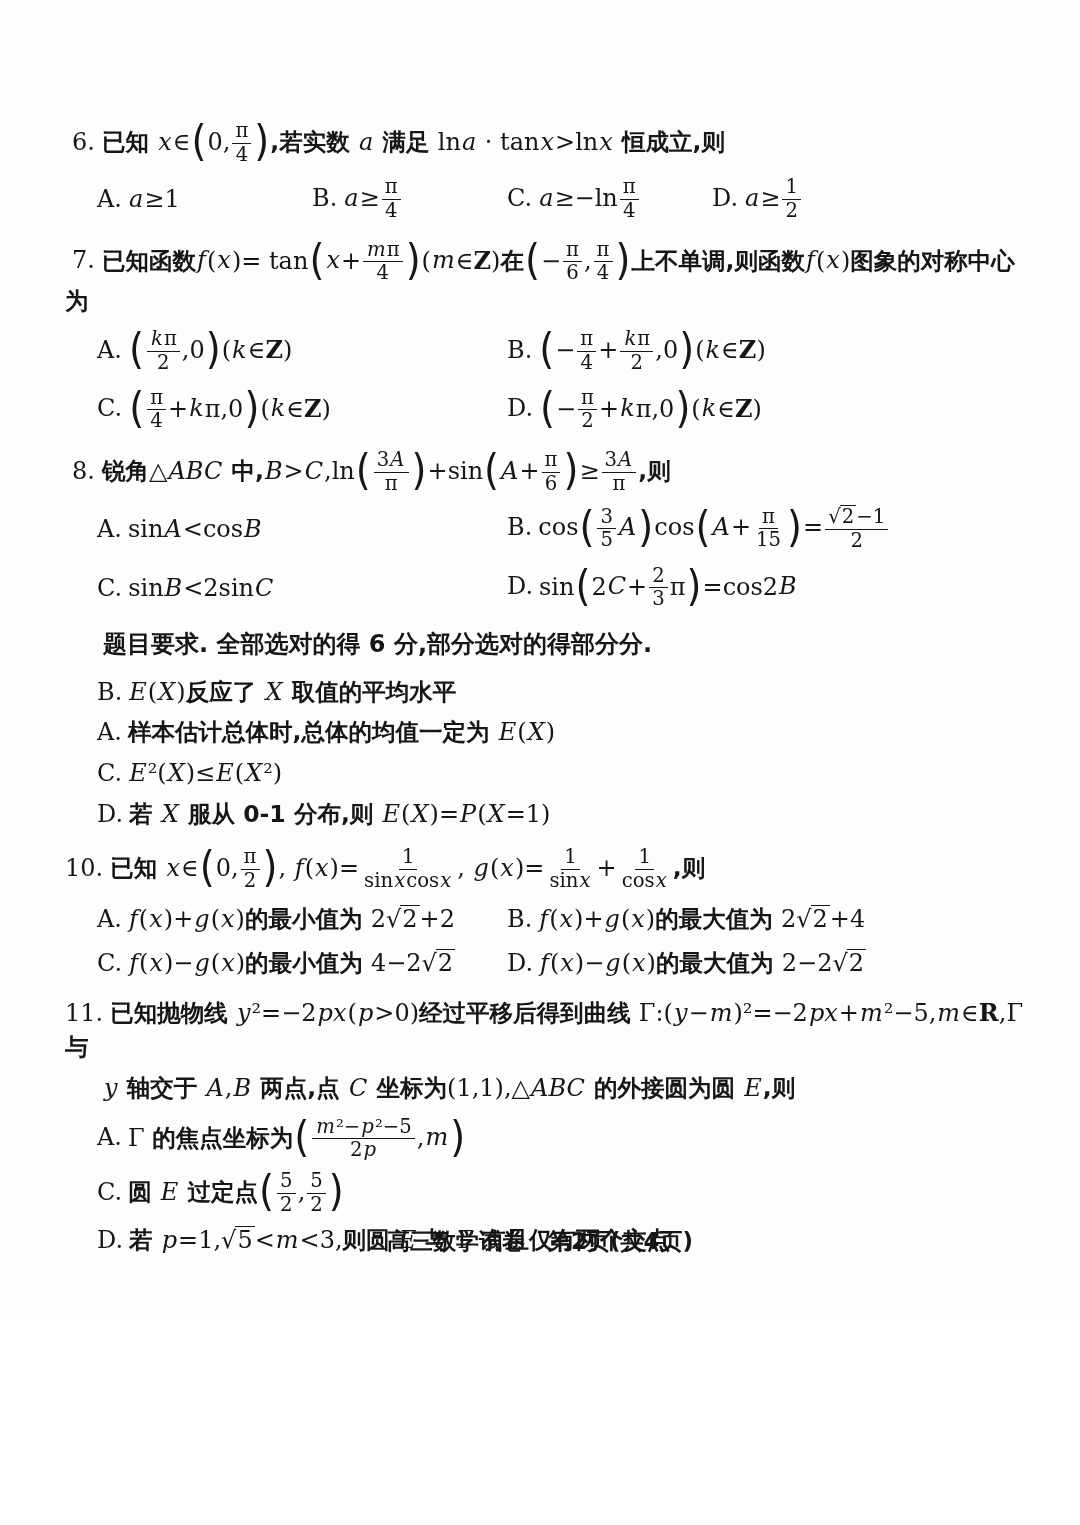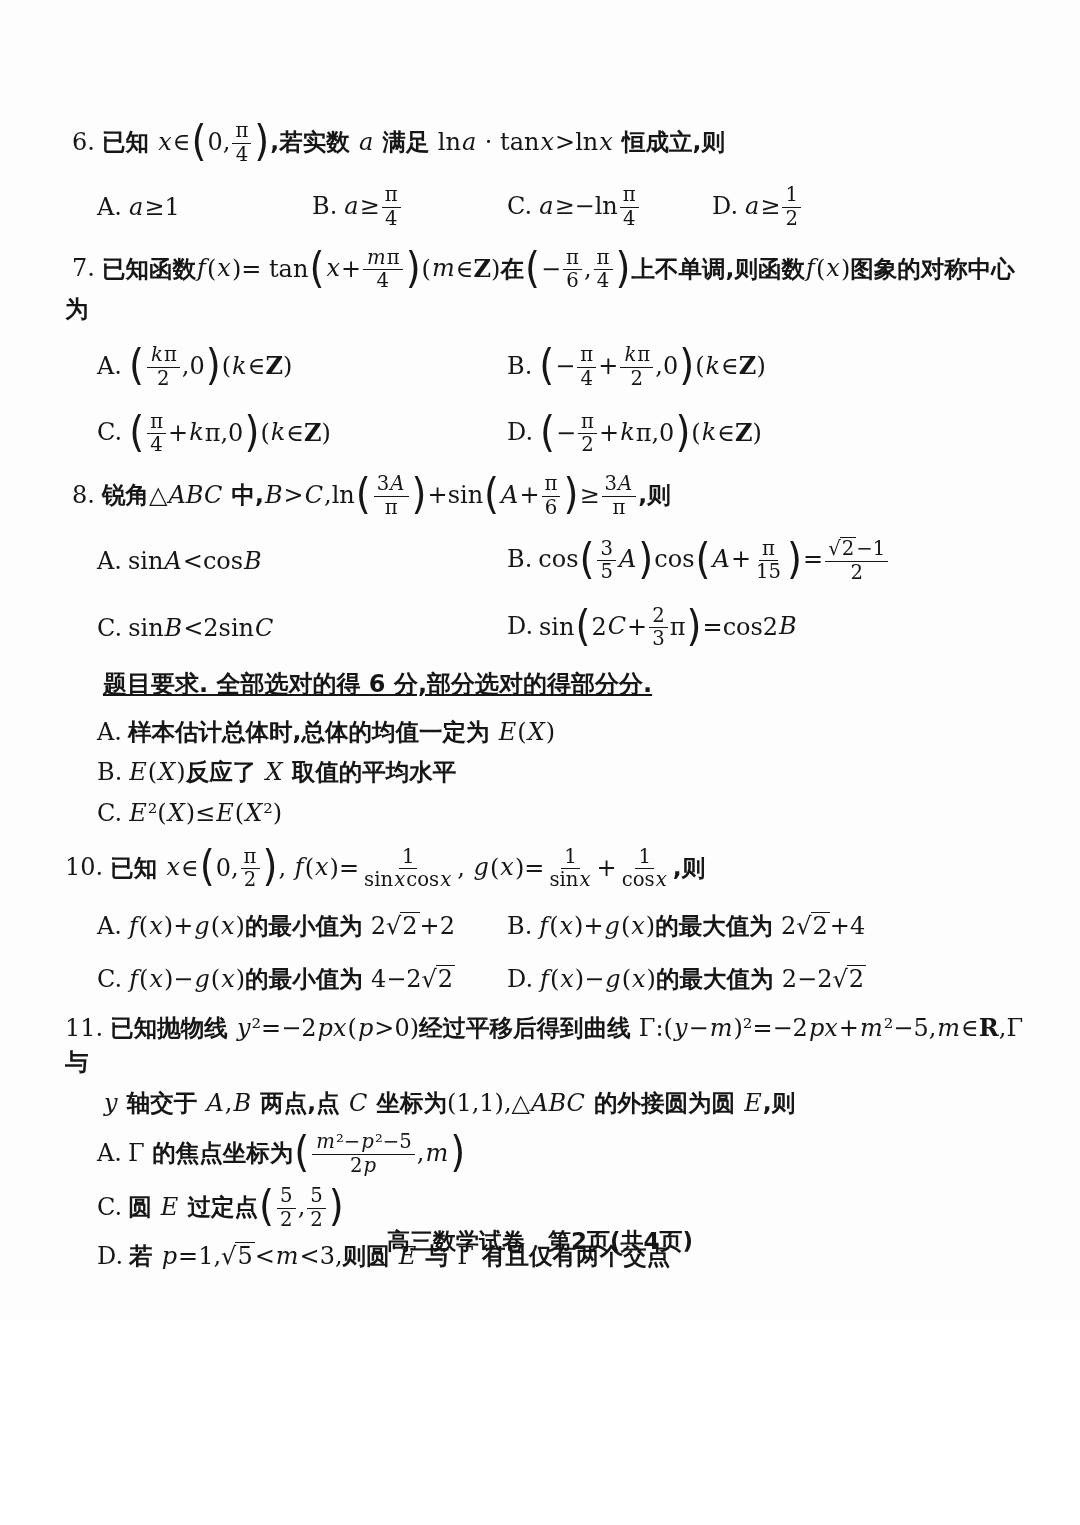--- a/index.html
+++ b/index.html
@@ -11,21 +11,21 @@
   .content{padding:120px 50px 0 65px;}
   .question{margin-bottom:16px;}
   .stem-line{line-height:1.4;margin-bottom:10px;}
   .stem-cont{padding-left:38px;margin-top:-2px;}
   .qnum{display:inline-block;min-width:30px;text-align:right;margin-right:7px;}
   .zh{font-family:"DejaVu Sans","Liberation Sans",sans-serif;font-weight:600;font-size:0.98em;}
   .it{font-style:italic;font-family:"DejaVu Serif","Liberation Serif",serif;padding:0 1px;}
   .bb{font-weight:bold;}
   .tx{}
   .opts{padding-left:32px;}
-  .opt{line-height:1.35;margin-top:8px;}
+  .opt{line-height:1.35;}
   .olabel{margin-right:6px;}
   .row4{display:grid;grid-template-columns:215px 195px 205px auto;align-items:center;}
   .col2{display:grid;grid-template-columns:410px auto;row-gap:12px;align-items:center;}
   .stack .opt{margin-bottom:8px;}
   .frac{
     display:inline-flex;flex-direction:column;align-items:center;
     vertical-align:middle;text-align:center;font-size:0.82em;line-height:1.15;margin:0 2px;
   }
   .frac .num{padding:0 3px;border-bottom:1.6px solid #161616;}
   .frac .den{padding:0 3px;}
@@ -35,21 +35,21 @@
   .bigp{
     display:inline-block;vertical-align:middle;font-size:1.6em;line-height:1;
     font-family:"DejaVu Sans","Liberation Sans",sans-serif;
     transform:scaleY(1.12);margin:0 1px;position:relative;top:-2px;
   }
   .sec-header{margin:2px 0 14px -6px;}
   .sec-line{
     font-family:"DejaVu Sans","Liberation Sans",sans-serif;font-weight:700;
     line-height:1.45;margin-bottom:6px;
   }
-  .sec-cont{padding-left:44px;text-decoration:underline;}
+  .sec-cont{padding-left:44px;}
   .footer{
     position:absolute;left:0;right:0;bottom:62px;text-align:center;
     font-size:23px;font-family:"DejaVu Sans","Liberation Sans",sans-serif;font-weight:600;
   }
 </style>
 </head>
 <body>
 
 <div class="page">
   <main class="content" id="content">
@@ -135,23 +135,24 @@
               <span class="num"><span class="tx">2</span></span>
               <span class="den"><span class="tx">3</span></span>
             </span><span class="tx">π</span><span class="bigp">)</span><span class="tx">=cos2</span><span class="it">B</span></div>
         </div>
       </div>
       <div class="sec-header">
         <div class="sec-line sec-cont">题目要求. 全部选对的得 6 分,部分选对的得部分分.</div>
       </div>
       <div class="question">
         <div class="opts stack">
+          <div class="opt"><span class="olabel">B.</span><span class="it">E</span><span class="tx">(</span><span class="it">X</span><span class="tx">)</span><span class="zh">反应了 </span><span class="it">X</span><span class="zh"> 取值的平均水平</span></div>
           <div class="opt"><span class="olabel">A.</span><span class="zh">样本估计总体时,总体的均值一定为 </span><span class="it">E</span><span class="tx">(</span><span class="it">X</span><span class="tx">)</span></div>
-          <div class="opt"><span class="olabel">B.</span><span class="it">E</span><span class="tx">(</span><span class="it">X</span><span class="tx">)</span><span class="zh">反应了 </span><span class="it">X</span><span class="zh"> 取值的平均水平</span></div>
           <div class="opt"><span class="olabel">C.</span><span class="it">E</span><span class="tx">²(</span><span class="it">X</span><span class="tx">)≤</span><span class="it">E</span><span class="tx">(</span><span class="it">X</span><span class="tx">²)</span></div>
+          <div class="opt"><span class="olabel">D.</span><span class="zh">若 </span><span class="it">X</span><span class="zh"> 服从 0-1 分布,则 </span><span class="it">E</span><span class="tx">(</span><span class="it">X</span><span class="tx">)=</span><span class="it">P</span><span class="tx">(</span><span class="it">X</span><span class="tx">=1)</span></div>
         </div>
       </div>
       <div class="question">
         <div class="stem-line"><span class="qnum">10.</span><span class="zh">已知 </span><span class="it">x</span><span class="tx">∈</span><span class="bigp">(</span><span class="tx">0,</span><span class="frac">
             <span class="num"><span class="tx">π</span></span>
             <span class="den"><span class="tx">2</span></span>
           </span><span class="bigp">)</span><span class="tx">, </span><span class="it">f</span><span class="tx">(</span><span class="it">x</span><span class="tx">)=</span><span class="frac">
             <span class="num"><span class="tx">1</span></span>
             <span class="den"><span class="tx">sin</span><span class="it">x</span><span class="tx">cos</span><span class="it">x</span></span>
           </span><span class="tx">, </span><span class="it">g</span><span class="tx">(</span><span class="it">x</span><span class="tx">)=</span><span class="frac">

